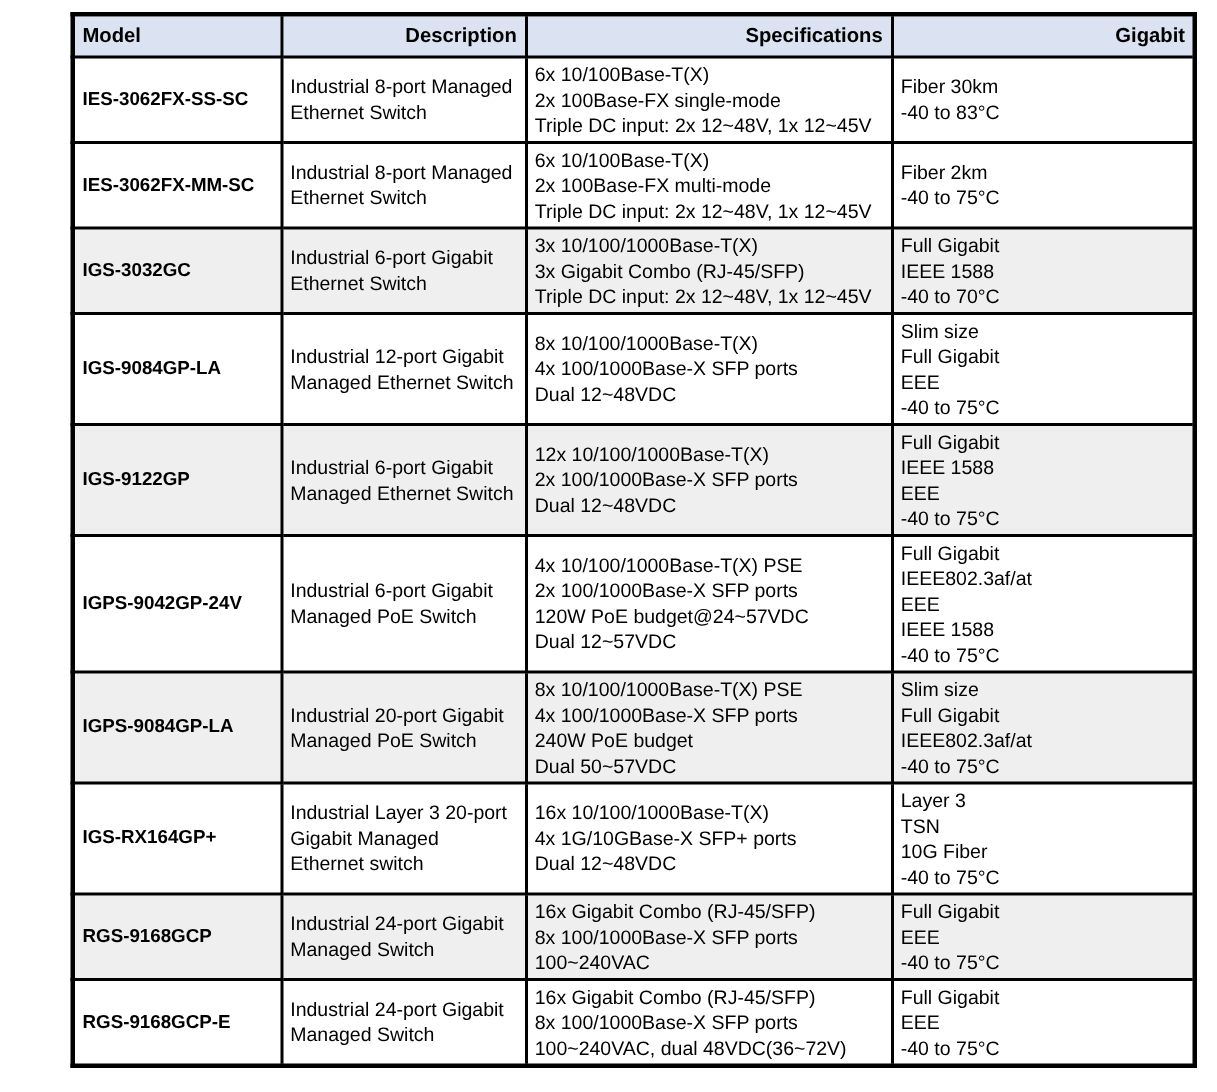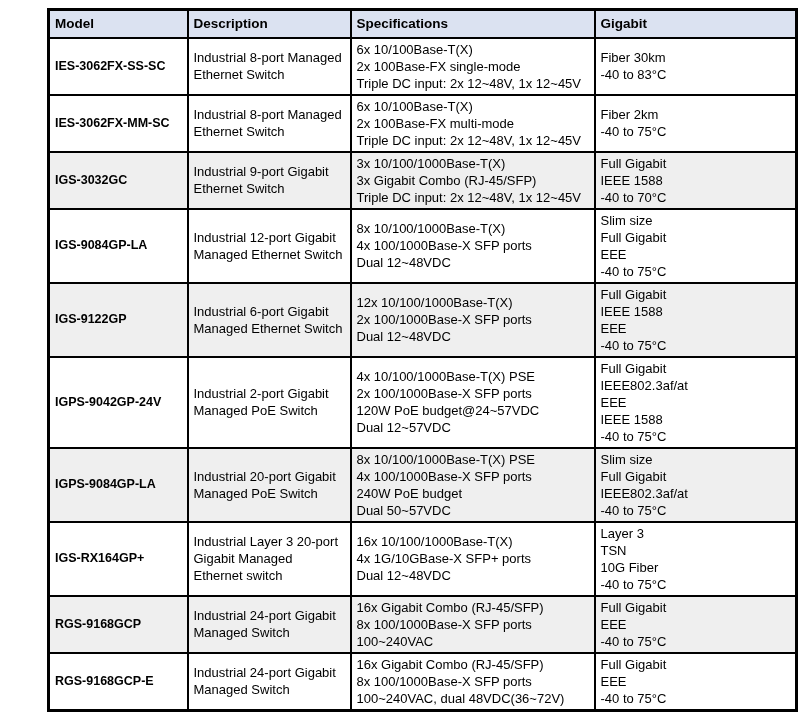--- a/index.html
+++ b/index.html
@@ -25,21 +25,21 @@
   .product-table td {
     border: 2px solid #000000;
     vertical-align: middle;
     padding: 2px 5px;
     overflow: hidden;
   }
   .product-table thead th {
     background: var(--header-bg, #dbe2f1);
     font-size: 13.5px;
     font-weight: bold;
-    text-align: left;
+    text-align: right;
     height: 28px;
     line-height: 16px;
   }
   .product-table thead th.col-model { text-align: left; }
   .product-table td {
     font-size: 13px;
     line-height: 17px;
     text-align: left;
   }
   .product-table td.cell-model {
@@ -89,21 +89,21 @@
     <td class="cell-model">IES-3062FX-MM-SC</td>
     <td class="cell-description">Industrial 8-port Managed Ethernet Switch</td>
     <td class="cell-specs">6x 10/100Base-T(X)
 2x 100Base-FX multi-mode
 Triple DC input: 2x 12~48V, 1x 12~45V</td>
     <td class="cell-features">Fiber 2km
 -40 to 75°C</td>
   </tr>
       <tr class="shaded">
     <td class="cell-model">IGS-3032GC</td>
-    <td class="cell-description">Industrial 9-port Gigabit Ethernet Switch</td>
+    <td class="cell-description">Industrial 6-port Gigabit Ethernet Switch</td>
     <td class="cell-specs">3x 10/100/1000Base-T(X)
 3x Gigabit Combo (RJ-45/SFP)
 Triple DC input: 2x 12~48V, 1x 12~45V</td>
     <td class="cell-features">Full Gigabit
 IEEE 1588
 -40 to 70°C</td>
   </tr>
       <tr class="plain">
     <td class="cell-model">IGS-9084GP-LA</td>
     <td class="cell-description">Industrial 12-port Gigabit Managed Ethernet Switch</td>
@@ -121,21 +121,21 @@
     <td class="cell-specs">12x 10/100/1000Base-T(X)
 2x 100/1000Base-X SFP ports
 Dual 12~48VDC</td>
     <td class="cell-features">Full Gigabit
 IEEE 1588
 EEE
 -40 to 75°C</td>
   </tr>
       <tr class="plain">
     <td class="cell-model">IGPS-9042GP-24V</td>
-    <td class="cell-description">Industrial 2-port Gigabit Managed PoE Switch</td>
+    <td class="cell-description">Industrial 6-port Gigabit Managed PoE Switch</td>
     <td class="cell-specs">4x 10/100/1000Base-T(X) PSE
 2x 100/1000Base-X SFP ports
 120W PoE budget@24~57VDC
 Dual 12~57VDC</td>
     <td class="cell-features">Full Gigabit
 IEEE802.3af/at
 EEE
 IEEE 1588
 -40 to 75°C</td>
   </tr>

